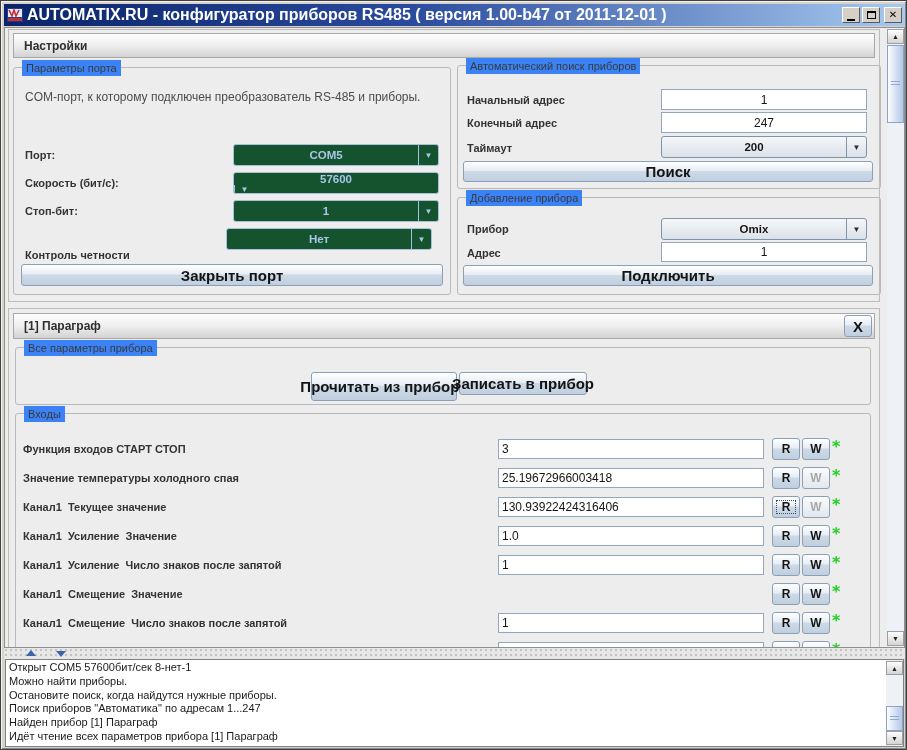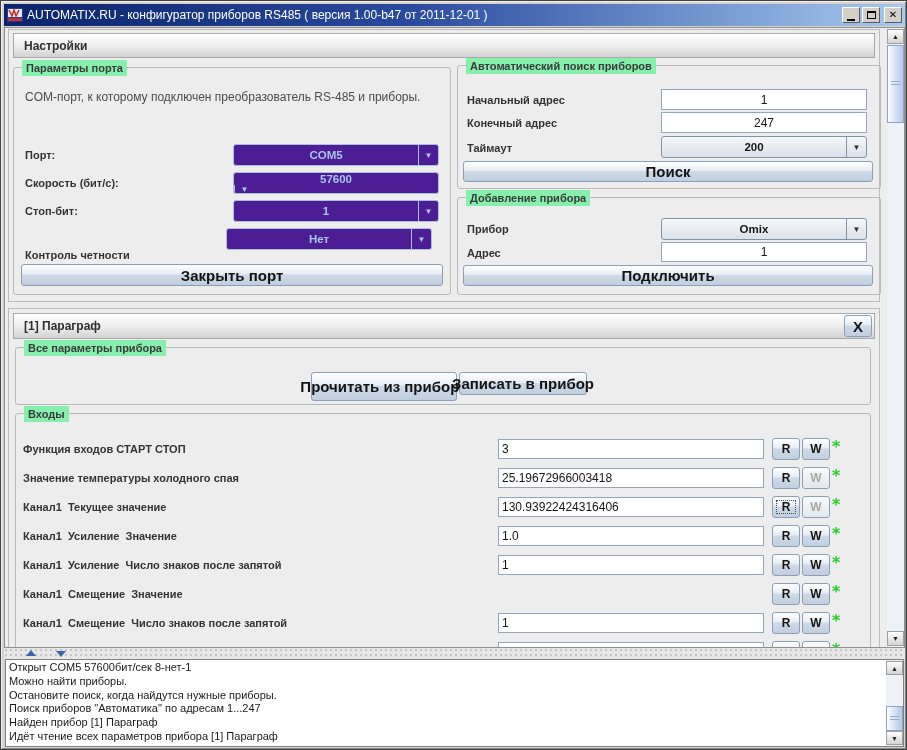--- a/index.html
+++ b/index.html
@@ -2,51 +2,51 @@
 <html><head>
 <meta charset="utf-8">
 <style>
 *{box-sizing:border-box;margin:0;padding:0}
 body{margin:0;background:#777;font-family:"Liberation Sans","DejaVu Sans",sans-serif}
 .window{position:relative;width:907px;height:750px;background:#d6d3ce;border:1px solid #404040;
   box-shadow:inset 1px 1px 0 #f4f3f0, inset -1px -1px 0 #868686;overflow:hidden}
 .titlebar{position:absolute;left:3px;top:3px;width:901px;height:22px;display:flex;align-items:center;
   background:linear-gradient(90deg,#0a246a 0%,#2a4a9e 45%,#a6caf0 100%);padding:0 3px}
 .app-icon{width:16px;height:16px;margin-right:4px;flex:0 0 auto}
-.title-text{color:#fff;font-size:12px;font-weight:normal;white-space:nowrap;flex:1;overflow:hidden}
+.title-text{color:#fff;font-size:16px;font-weight:bold;white-space:nowrap;flex:1;overflow:hidden}
 .tb-btn{width:18px;height:16px;background:#d4d0c8;border:1px solid;border-color:#fff #5a5a5a #5a5a5a #fff;
   margin-left:2px;display:flex;align-items:center;justify-content:center;position:relative;flex:0 0 auto}
 .glyph-min{width:8px;height:2px;background:#000;margin-top:9px}
 .glyph-max{width:9px;height:8px;border:1px solid #000;border-top-width:2px}
 .glyph-x{font-size:10px;font-weight:bold;color:#000;line-height:1}
 .main-clip{position:absolute;left:3px;top:26px;width:901px;height:621px;border:1px solid #8f8f8f;
   background:#ededed;overflow:hidden}
 .panel{position:absolute;border:1px solid #bcbcbc;background:#ededed}
 .panel-header{position:absolute;background:linear-gradient(#ffffff,#ececec 55%,#d2d2d2);
   border:1px solid #a8a8a8;display:flex;align-items:center;padding:0 10px;font-size:12px;font-weight:bold;color:#2f2f2f}
 .group{position:absolute;border:1px solid #b9b9b9;border-radius:3px}
-.gtitle{position:absolute;top:-8px;left:8px;background:#86efac;padding:0 4px;font-size:11px;font-weight:bold;
+.gtitle{position:absolute;top:-8px;left:8px;background:#3b82f6;padding:0 4px;font-size:11px;font-weight:normal;
   color:#3a3a3a;line-height:16px;white-space:nowrap}
 .desc{position:absolute;font-size:12px;color:#4c4c4c;white-space:nowrap}
 .flabel{position:absolute;font-size:11px;font-weight:bold;color:#333;white-space:pre}
 .btn{position:absolute;display:flex;align-items:center;justify-content:center;
   background:linear-gradient(#ffffff,#e7edf4 45%,#cdd9e6 50%,#c0cfdf);border:1px solid #8aa0b8;border-radius:3px;
   font-size:15px;font-weight:bold;color:#141414;cursor:default;white-space:nowrap}
 .btn.disabled{color:#a8a8a8;background:linear-gradient(#fafbfc,#eef1f5 50%,#e2e8ee)}
 .btn.focus::after{content:"";position:absolute;left:3px;right:3px;top:3px;bottom:3px;border:1px dotted #4a4a4a}
 .btn.rw{width:28px;height:22px;font-size:12px}
 .tin{position:absolute;border:1px solid #92a7bd;background:#fff;font:12px "Liberation Sans",sans-serif;
   color:#151515;padding:0 3px;border-radius:0}
 .tin.center{text-align:center}
 .combo{position:absolute;display:flex;border:1px solid #7e94aa;border-radius:3px;
   background:linear-gradient(#f5f7f9,#dbe1e9);overflow:hidden;align-items:stretch}
 .cval{flex:1;display:flex;align-items:center;justify-content:center;font-size:11.5px;font-weight:bold;color:#151515}
 .carrow{width:20px;display:flex;align-items:center;justify-content:center;border-left:1px solid #7e94aa;
   font-size:8px;color:#2a2a2a}
-.combo.dis{border-color:#a9c1dd;background:#4c1d95}
+.combo.dis{border-color:#a9c1dd;background:#14532d}
 .combo.dis .cval{color:#a9c6e8}
 .combo.dis .carrow{color:#a9c6e8;border-left-color:#a9c1dd}
 .row{position:absolute;left:0;width:854px;height:29px}
 .rlabel{position:absolute;left:7px;top:8px;font-size:11px;font-weight:bold;color:#333;white-space:pre}
 .star{position:absolute;font-size:16px;font-weight:bold;color:#1fd11f;line-height:14px;
   font-family:"DejaVu Sans",sans-serif}
 .sb{position:absolute;background:#eef1f6}
 .sb-btn{position:absolute;left:0;width:17px;height:15px;border:1px solid #9aa0a8;
   background:linear-gradient(#fdfdfd,#d6d4cf);display:flex;align-items:center;justify-content:center;
   font-size:7px;color:#222;line-height:1}

